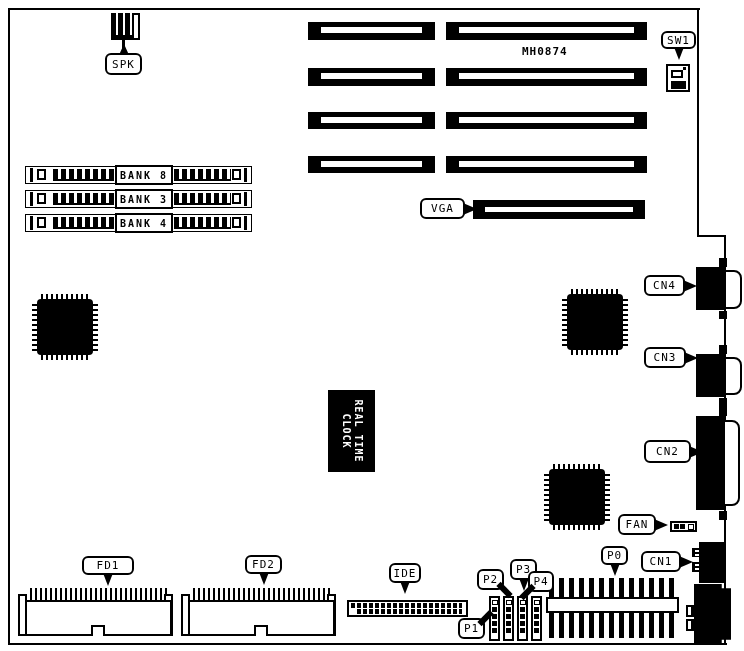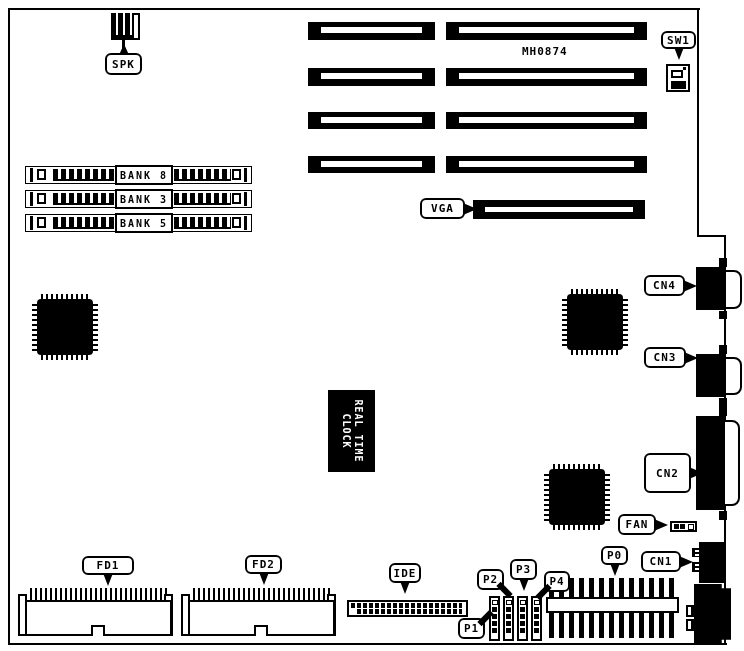--- a/index.html
+++ b/index.html
@@ -3,21 +3,21 @@
 <meta charset="utf-8">
 <style>
   html,body { margin:0; padding:0; background:#fff; }
   .stage { position:relative; width:744px; height:651px; background:#fff; overflow:hidden;
            font-family:"DejaVu Sans Mono","Liberation Mono",monospace; }
   .line { position:absolute; background:#000; z-index:0; }
 
   
   .lbl { position:absolute; display:flex; align-items:center; justify-content:center;
          background:#fff; border:2px solid #000; border-radius:6px;
-         font-weight:bold; font-size:11px; letter-spacing:1px; color:#000;
+         font-weight:normal; font-size:11px; letter-spacing:1px; color:#000;
          z-index:30; box-sizing:border-box; }
   .t-up::after   { content:""; position:absolute; bottom:100%; left:50%; transform:translateX(-50%);
                    border:5px solid transparent; border-top:none; border-bottom:11px solid #000; }
   .t-down::after { content:""; position:absolute; top:100%; left:50%; transform:translateX(-50%);
                    border:5px solid transparent; border-bottom:none; border-top:13px solid #000; }
   .t-right::after{ content:""; position:absolute; left:100%; top:50%; transform:translateY(-50%);
                    border:6px solid transparent; border-right:none; border-left:14px solid #000; }
   .t-upright::after  { content:""; position:absolute; width:17px; height:6px; background:#000;
                        right:-11px; top:-5px; transform:rotate(-45deg); }
   .t-downright::after{ content:""; position:absolute; width:17px; height:6px; background:#000;
@@ -190,21 +190,21 @@
     <span class="comb comb-l"></span>
     <span class="bank-label">BANK 3</span>
     <span class="comb comb-r"></span>
     <span class="latch latch-r"></span>
     <span class="bar bar-r"></span>
   </div>
   <div class="bank" style="top:214px">
     <span class="bar bar-l"></span>
     <span class="latch latch-l"></span>
     <span class="comb comb-l"></span>
-    <span class="bank-label">BANK 5</span>
+    <span class="bank-label">BANK 4</span>
     <span class="comb comb-r"></span>
     <span class="latch latch-r"></span>
     <span class="bar bar-r"></span>
   </div>
 
   <div class="chip" style="left:32px;top:294px">
     <span class="tick-t"></span>
     <span class="tick-b"></span>
     <span class="tick-l"></span>
     <span class="tick-r"></span>
@@ -245,21 +245,21 @@
   <div class="tab" style="left:719px;top:345px;height:9px"></div>
   <div class="tab" style="left:719px;top:398px;height:9px"></div>
   <div class="lbl t-right" style="left:644px;top:347px;width:42px;height:21px">
     <span>CN3</span>
   </div>
 
   <div class="port" style="left:710px;top:420px;width:30px;height:86px"></div>
   <div class="conn" style="left:696px;top:416px;width:29px;height:94px"></div>
   <div class="tab" style="left:719px;top:407px;height:9px"></div>
   <div class="tab" style="left:719px;top:511px;height:9px"></div>
-  <div class="lbl t-right" style="left:644px;top:453px;width:47px;height:40px">
+  <div class="lbl t-right" style="left:644px;top:440px;width:47px;height:23px">
     <span>CN2</span>
   </div>
 
   <div class="lbl t-right" style="left:618px;top:514px;width:38px;height:21px">
     <span>FAN</span>
   </div>
   <div class="fan-conn">
     <span class="sq" style="left:2px"></span>
     <span class="sq" style="left:8px"></span>
     <span class="sqo" style="left:16px"></span>
@@ -333,21 +333,21 @@
   </div>
   <div class="lbl t-upright" style="left:458px;top:618px;width:27px;height:21px">
     <span>P1</span>
   </div>
   <div class="lbl t-downright" style="left:477px;top:569px;width:27px;height:21px">
     <span>P2</span>
   </div>
   <div class="lbl t-down" style="left:510px;top:559px;width:27px;height:21px">
     <span>P3</span>
   </div>
-  <div class="lbl t-downleft" style="left:544px;top:571px;width:26px;height:21px">
+  <div class="lbl t-downleft" style="left:528px;top:571px;width:26px;height:21px">
     <span>P4</span>
   </div>
 
   <div class="lbl t-down" style="left:601px;top:546px;width:27px;height:19px">
     <span>P0</span>
   </div>
   <div class="p0-comb"></div>
   <div class="p0-band"></div>
 
 </div>

